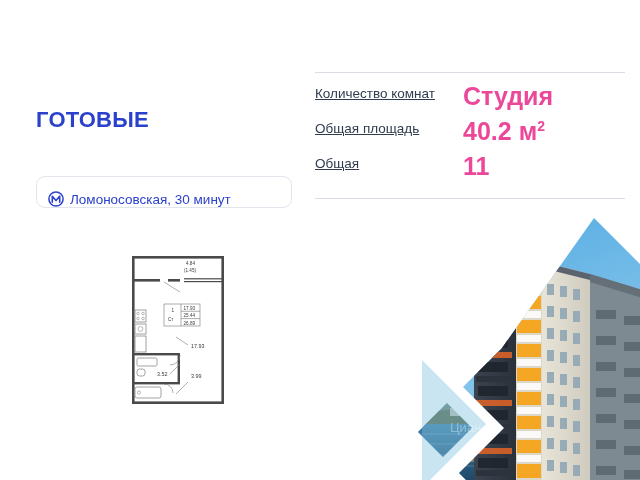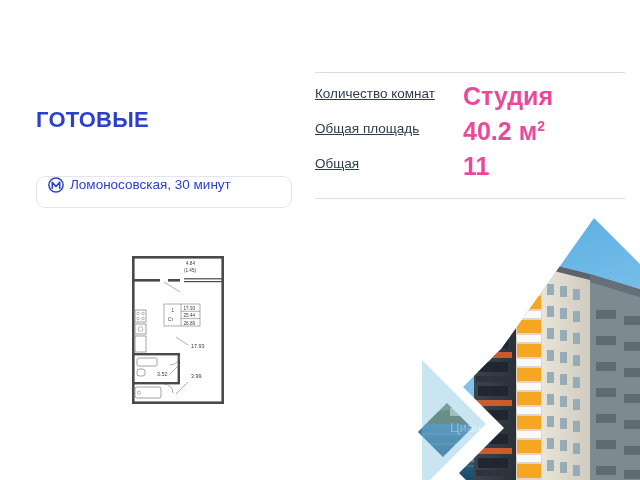--- a/index.html
+++ b/index.html
@@ -40,21 +40,21 @@
     position: absolute;
     left: 36px;
     top: 176px;
     width: 256px;
     height: 32px;
     box-sizing: border-box;
     border: 1px solid #E2E5EB;
     border-radius: 9px;
     background: #ffffff;
     display: flex;
-    align-items: flex-start;
+    align-items: flex-end;
     padding-left: 11px;
     gap: 6px;
   }
   #metro-badge .m-logo {
     width: 16px; height: 16px;
     flex: 0 0 16px;
     display: block;
   }
   #metro-badge .m-text {
     color: #2B41CC;

